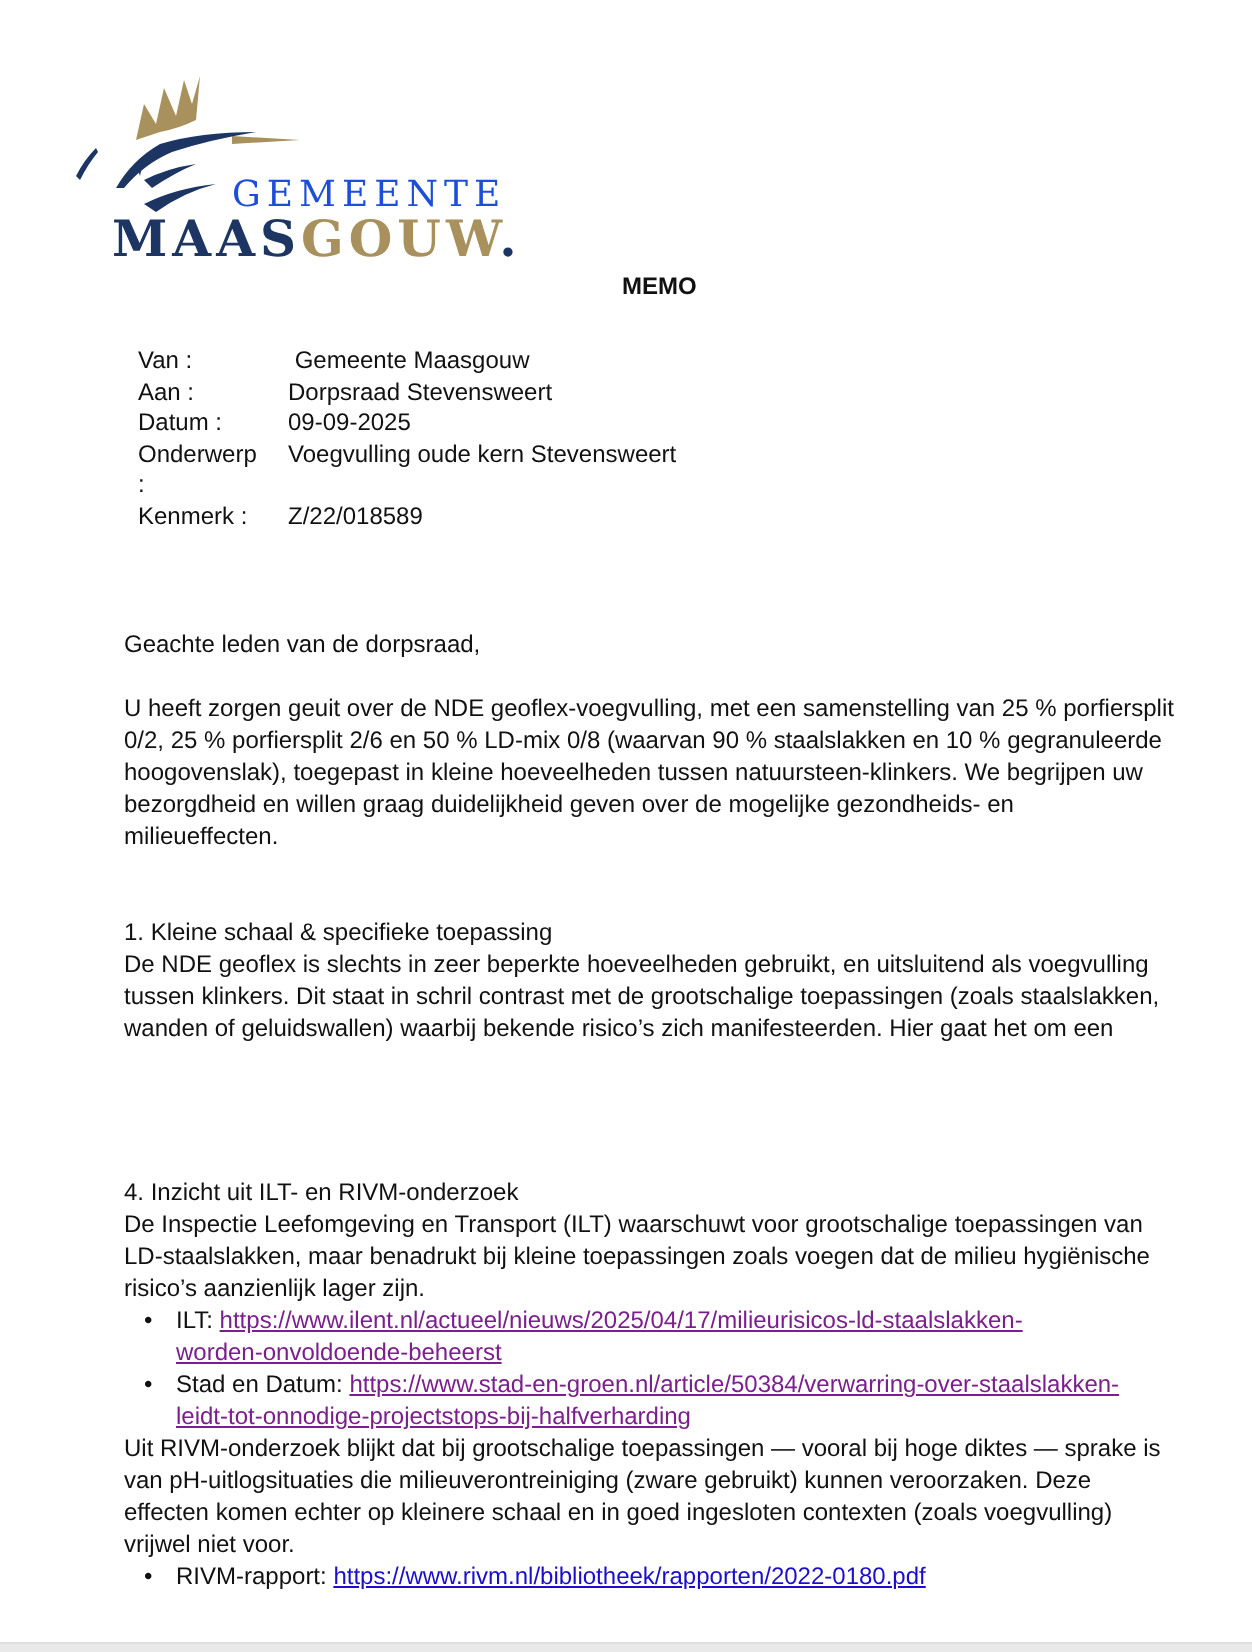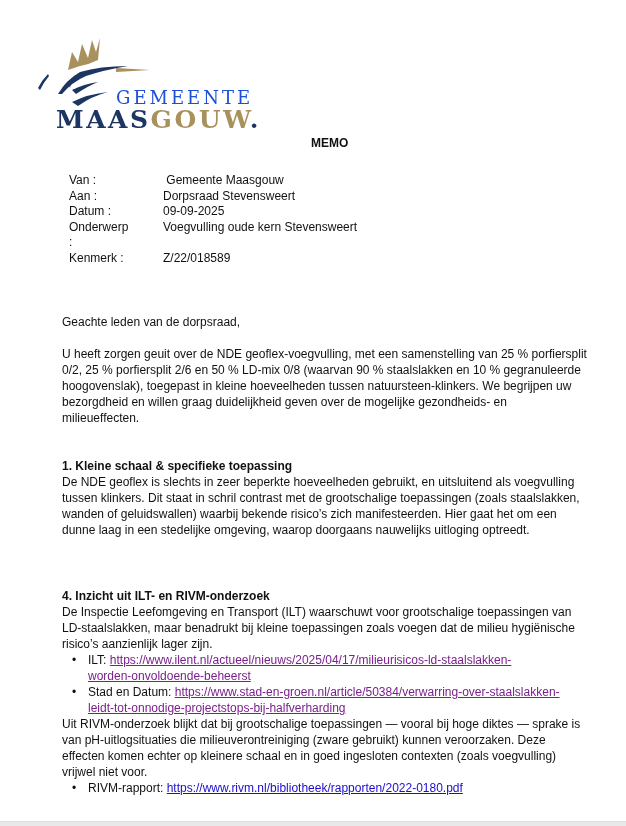--- a/index.html
+++ b/index.html
@@ -69,34 +69,33 @@
 
     .meta {
       position: absolute;
       left: 69px; top: 173px;
       font-size: 12px;
       line-height: 15.5px;
     }
     .meta-row {
       display: flex;
       white-space: nowrap;
-      gap: 19px;
     }
     .meta-label { width: 75px; flex: none; }
     .meta-value { flex: none; }
 
     .body-text {
       position: absolute;
       left: 62px;
       width: 540px;
       font-size: 12px;
       line-height: 16px;
     }
     .body-text p { margin: 0; }
-    .heading { font-weight: bold; }
+    .heading { font-weight: normal; }
     .bullets {
       margin: 0;
       padding: 0;
       list-style: none;
     }
     .bullets li {
       position: relative;
       padding-left: 26px;
       margin-left: 0;
     }
@@ -170,21 +169,20 @@
     <p>hoogovenslak), toegepast in kleine hoeveelheden tussen natuursteen-klinkers. We begrijpen uw</p>
     <p>bezorgdheid en willen graag duidelijkheid geven over de mogelijke gezondheids- en</p>
     <p>milieueffecten.</p>
   </div>
 
   <div class="body-text" style="top:458px;">
     <p class="heading">1. Kleine schaal &amp; specifieke toepassing</p>
     <p>De NDE geoflex is slechts in zeer beperkte hoeveelheden gebruikt, en uitsluitend als voegvulling</p>
     <p>tussen klinkers. Dit staat in schril contrast met de grootschalige toepassingen (zoals staalslakken,</p>
     <p>wanden of geluidswallen) waarbij bekende risico’s zich manifesteerden. Hier gaat het om een</p>
-    <p>dunne laag in een stedelijke omgeving, waarop doorgaans nauwelijks uitloging optreedt.</p>
   </div>
 
   <div class="body-text" style="top:588px;">
     <p class="heading">4. Inzicht uit ILT- en RIVM-onderzoek</p>
     <p>De Inspectie Leefomgeving en Transport (ILT) waarschuwt voor grootschalige toepassingen van</p>
     <p>LD-staalslakken, maar benadrukt bij kleine toepassingen zoals voegen dat de milieu hygiënische</p>
     <p>risico’s aanzienlijk lager zijn.</p>
 
     <ul class="bullets">
       <li>

